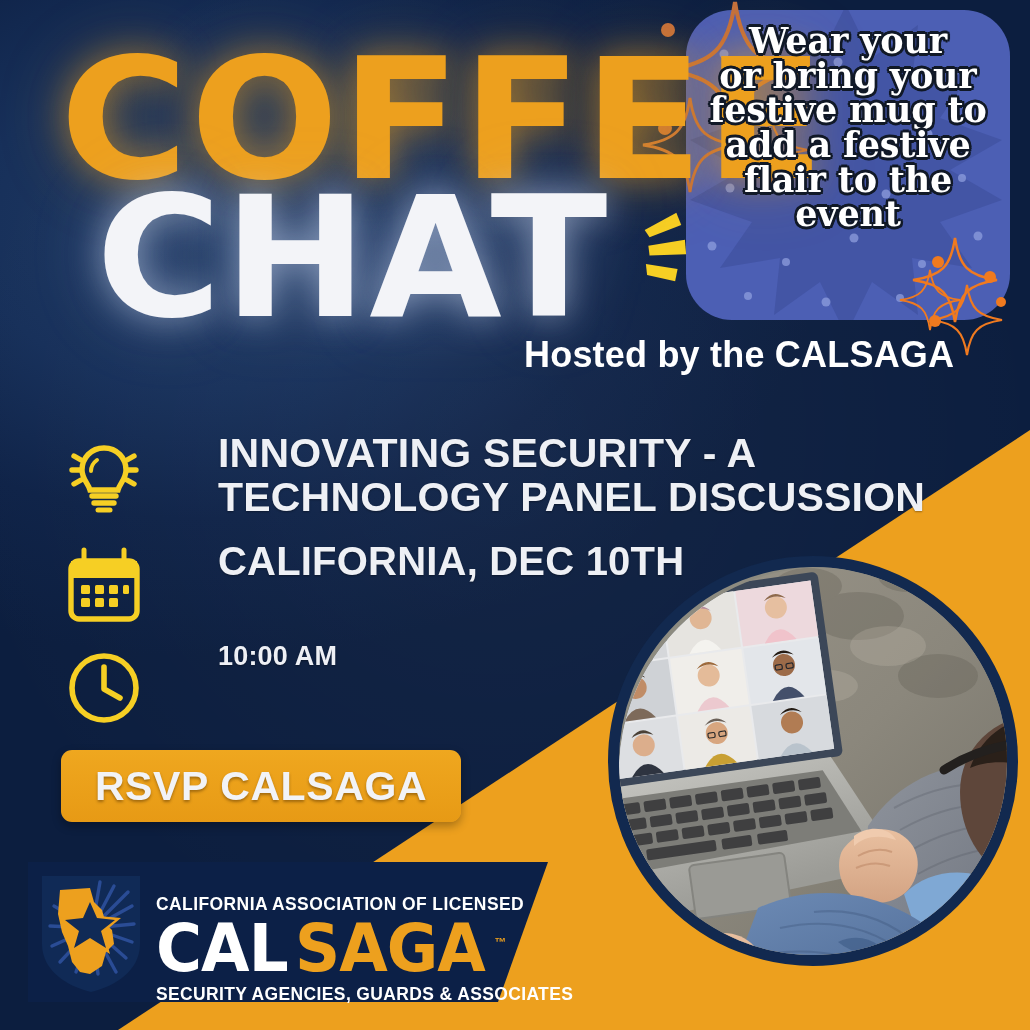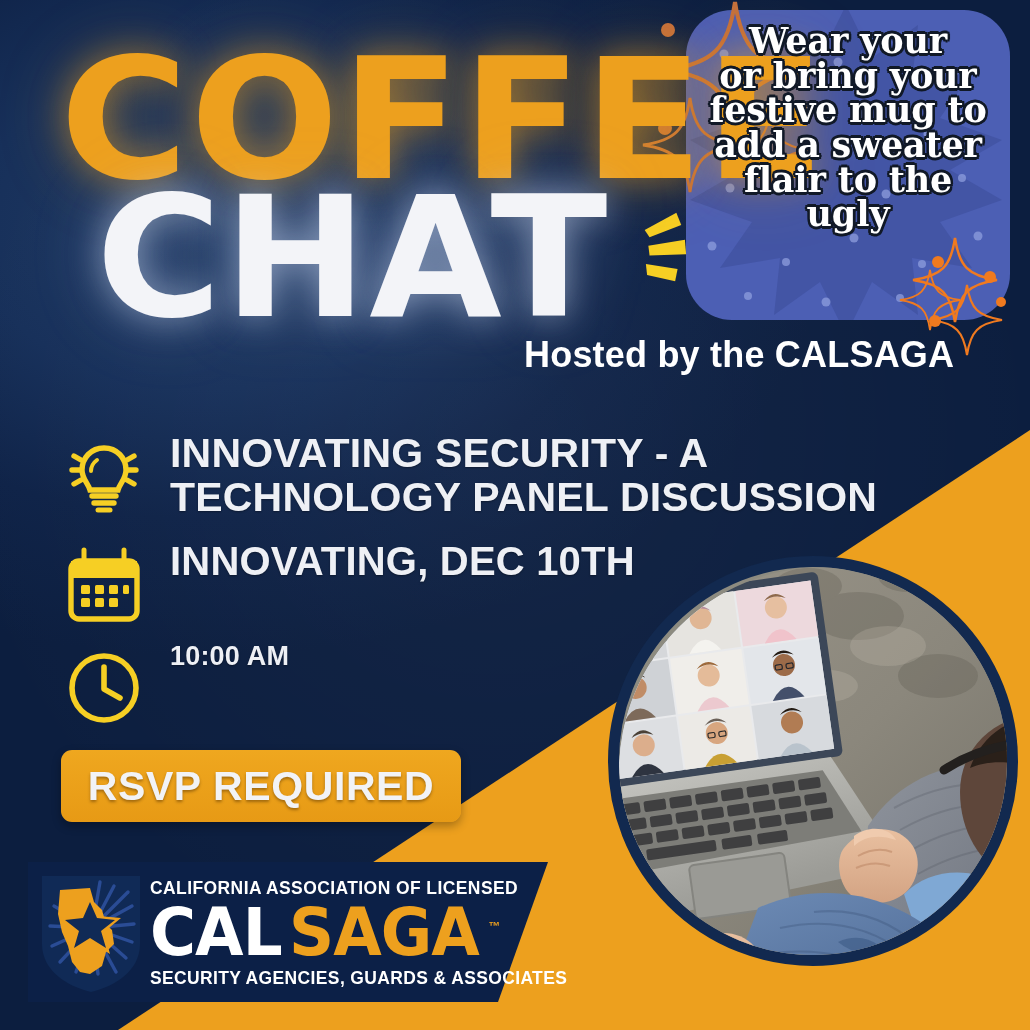--- a/index.html
+++ b/index.html
@@ -104,20 +104,21 @@
   .row{display:flex;align-items:flex-start;margin-bottom:6px;}
   .row-icon{width:112px;flex:0 0 112px;display:flex;justify-content:flex-start;align-items:flex-start;}
   .row-text{
     font-family:"Liberation Sans", sans-serif;
     font-weight:bold;
     font-size:41px;
     line-height:1.07;
     color:#eef0f5;
     letter-spacing:0.2px;
     text-shadow:0 1px 2px rgba(0,0,0,0.35);
+    margin-left:48px;
   }
   .row-date .row-text{font-size:40px;}
   .row-time .row-text{font-size:27px;}
   .row-topic{margin-bottom:16px;}
   .row-date{margin-bottom:10px;}
 
   
   .rsvp{
     position:absolute;left:61px;top:750px;
     width:400px;height:72px;
@@ -133,21 +134,21 @@
     color:#f2f3f6;
     letter-spacing:0.6px;
     text-shadow:0 2px 3px rgba(70,40,0,0.45);
   }
 
   
   .logo-wrap{position:absolute;left:28px;top:862px;width:520px;height:140px;}
   .logo-banner{position:absolute;left:0;top:0;width:520px;height:140px;}
   .logo-inner{position:absolute;left:0;top:0;width:520px;height:140px;display:flex;align-items:center;}
   .shield{width:118px;flex:0 0 118px;margin-left:4px;}
-  .logo-txt{position:relative;top:1px;}
+  .logo-txt{margin-left:6px;position:relative;top:17px;}
   .logo-top{
     font-family:"Liberation Sans", sans-serif;
     font-weight:bold;font-size:18.2px;letter-spacing:0.45px;
     color:#ffffff;transform:scaleX(0.96);transform-origin:left center;
     white-space:nowrap;margin-bottom:1px;
   }
   .logo-mid{display:flex;align-items:flex-end;line-height:1;}
   .logo-cal{
     font-family:"DejaVu Sans", sans-serif;font-weight:bold;font-size:66px;
     color:#ffffff;letter-spacing:-1px;transform:scaleX(0.95);transform-origin:left center;
@@ -219,23 +220,23 @@
         <circle cx="292" cy="226" r="4.5"></circle>
           <circle cx="62" cy="286" r="4"></circle>
         <circle cx="140" cy="292" r="4.5"></circle>
           <circle cx="214" cy="288" r="4"></circle>
       </g>
     </svg>
     <div class="callout-text">
       <div>Wear your</div>
       <div>or bring your</div>
       <div>festive mug to</div>
-      <div>add a sweater</div>
+      <div>add a festive</div>
       <div>flair to the</div>
-      <div>ugly</div>
+      <div>event</div>
     </div>
   </div>
 
   <svg class="sparkles" viewBox="0 0 1030 1030">
     <defs>
       <g id="spark">
         <path d="M0,-100 C10,-32 32,-10 100,0 C32,10 10,32 0,100 C-10,32 -32,10 -100,0 C-32,-10 -10,-32 0,-100 Z"></path>
       </g>
     </defs>
 
@@ -317,21 +318,21 @@
             <rect x="37" y="45" width="9" height="9" rx="1.5"></rect>
             <rect x="51" y="45" width="9" height="9" rx="1.5"></rect>
             <rect x="23" y="58" width="9" height="9" rx="1.5"></rect>
             <rect x="37" y="58" width="9" height="9" rx="1.5"></rect>
             <rect x="51" y="58" width="9" height="9" rx="1.5"></rect>
             <rect x="65" y="45" width="6" height="9" rx="1.5"></rect>
           </g>
         </svg>
       </div>
       <div class="row-text">
-        <div>INNOVATING, DEC 10TH</div>
+        <div>CALIFORNIA, DEC 10TH</div>
       </div>
     </div>
 
     <div class="row row-time">
       <div class="row-icon">
         <svg width="92" height="92" viewBox="0 0 92 92">
           <circle cx="46" cy="46" r="32" fill="none" stroke="#f6cf24" stroke-width="5.6"></circle>
           <path d="M46,25 L46,47 L62,56" fill="none" stroke="#f6cf24" stroke-width="5.6" stroke-linecap="round" stroke-linejoin="round"></path>
         </svg>
       </div>
@@ -530,21 +531,21 @@
           <path d="M98,396 q18,-6 32,4"></path>
             <path d="M94,410 q20,-6 36,4"></path>
         </g>
 
         <path d="M300,420 C336,396 390,398 432,418 L432,432 L300,432 Z" fill="#e3ded0"></path>
       </g>
     </svg>
   </div>
 
   <div class="rsvp">
-    <span>RSVP REQUIRED</span>
+    <span>RSVP CALSAGA</span>
   </div>
 
   <div class="logo-wrap">
     <svg class="logo-banner" viewBox="0 0 520 140">
       <path d="M0,0 L520,0 L470,140 L0,140 Z" fill="#0c2047"></path>
     </svg>
     <div class="logo-inner">
       <svg class="shield" viewBox="0 0 118 132">
         <path d="M10,10 L108,10 L108,78 C108,104 84,120 59,126 C34,120 10,104 10,78 Z" fill="#102a56"></path>
         <g stroke="#2a4c95" stroke-width="3.4" stroke-linecap="round">

